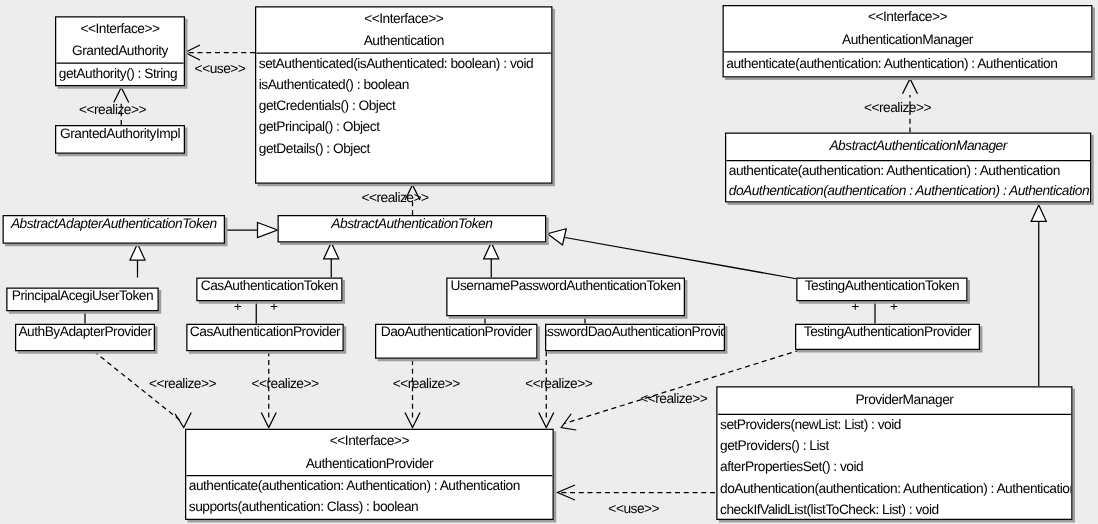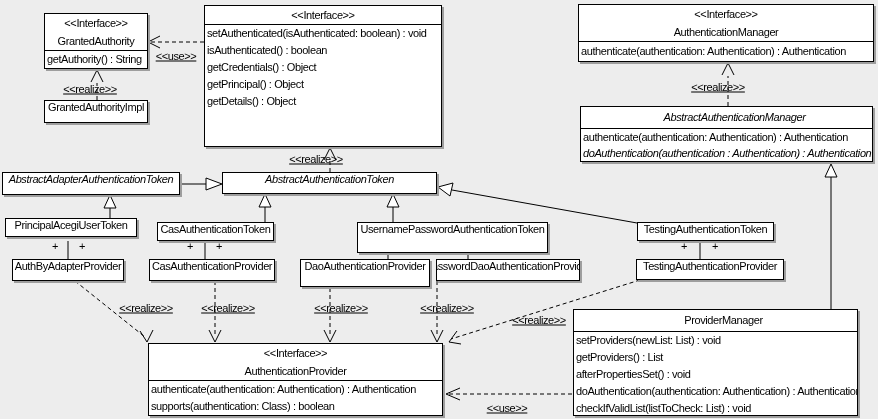--- a/index.html
+++ b/index.html
@@ -18,21 +18,20 @@
   .cname{line-height:18px;}
   .cname.one{line-height:21px;padding-left:16px;}
   .m{line-height:17px;padding:0 2px;white-space:nowrap;overflow:hidden;}
   .m.tight{line-height:16px;}
   .m.tall{line-height:19px;}
   .single{display:flex;align-items:flex-start;justify-content:center;white-space:nowrap;}
   .italic{font-style:italic;}
   .lbl{
     position:absolute;transform:translate(-50%,-50%);white-space:nowrap;
     line-height:11px;
-    text-decoration:underline;
   }
   .plus{
     position:absolute;transform:translate(-50%,-50%);line-height:10px;font-size:11px;
   }
   svg#wires{position:absolute;left:0;top:0;pointer-events:none;}
 </style>
 </head>
 <body>
 
 <div id="canvas">
@@ -120,20 +119,21 @@
     <div class="m">getAuthority() : String</div>
   </div>
 
   <div class="cls single" style="left:44px;top:100px;width:104px;height:23px">
     <span>GrantedAuthorityImpl</span>
   </div>
 
   <div class="cls" style="left:204px;top:5px;width:238px;height:142px">
     <div class="hdr div">
       <div class="stereo">&lt;&lt;Interface&gt;&gt;</div>
+      <div class="cname">Authentication</div>
     </div>
     <div class="m">setAuthenticated(isAuthenticated: boolean) : void</div>
     <div class="m">isAuthenticated() : boolean</div>
     <div class="m">getCredentials() : Object</div>
     <div class="m">getPrincipal() : Object</div>
     <div class="m">getDetails() : Object</div>
   </div>
 
   <div class="cls" style="left:578px;top:4px;width:296px;height:58px">
     <div class="hdr div">
@@ -152,21 +152,21 @@
   </div>
 
   <div class="cls single italic" style="left:2px;top:172px;width:178px;height:23px">
     <span>AbstractAdapterAuthenticationToken</span>
   </div>
 
   <div class="cls single italic" style="left:222px;top:172px;width:215px;height:22px">
     <span>AbstractAuthenticationToken</span>
   </div>
 
-  <div class="cls single" style="left:5px;top:218px;width:132px;height:19px">
+  <div class="cls single" style="left:5px;top:230px;width:122px;height:19px">
     <span>PrincipalAcegiUserToken</span>
   </div>
 
   <div class="cls single" style="left:157px;top:222px;width:117px;height:19px">
     <span>CasAuthenticationToken</span>
   </div>
 
   <div class="cls single" style="left:357px;top:222px;width:191px;height:31px">
     <span>UsernamePasswordAuthenticationToken</span>
   </div>

